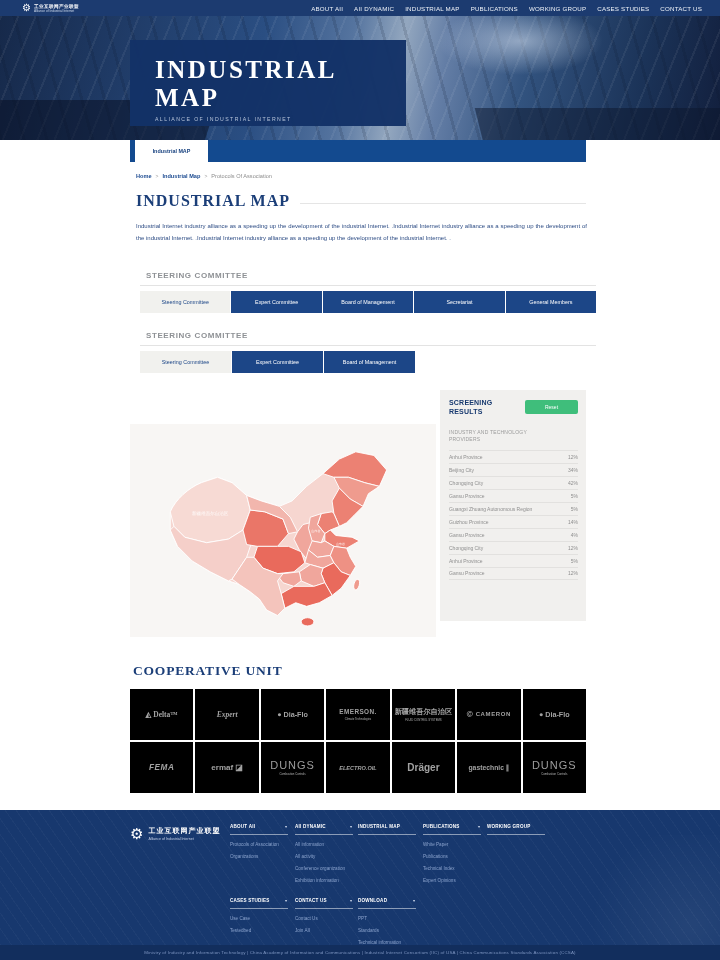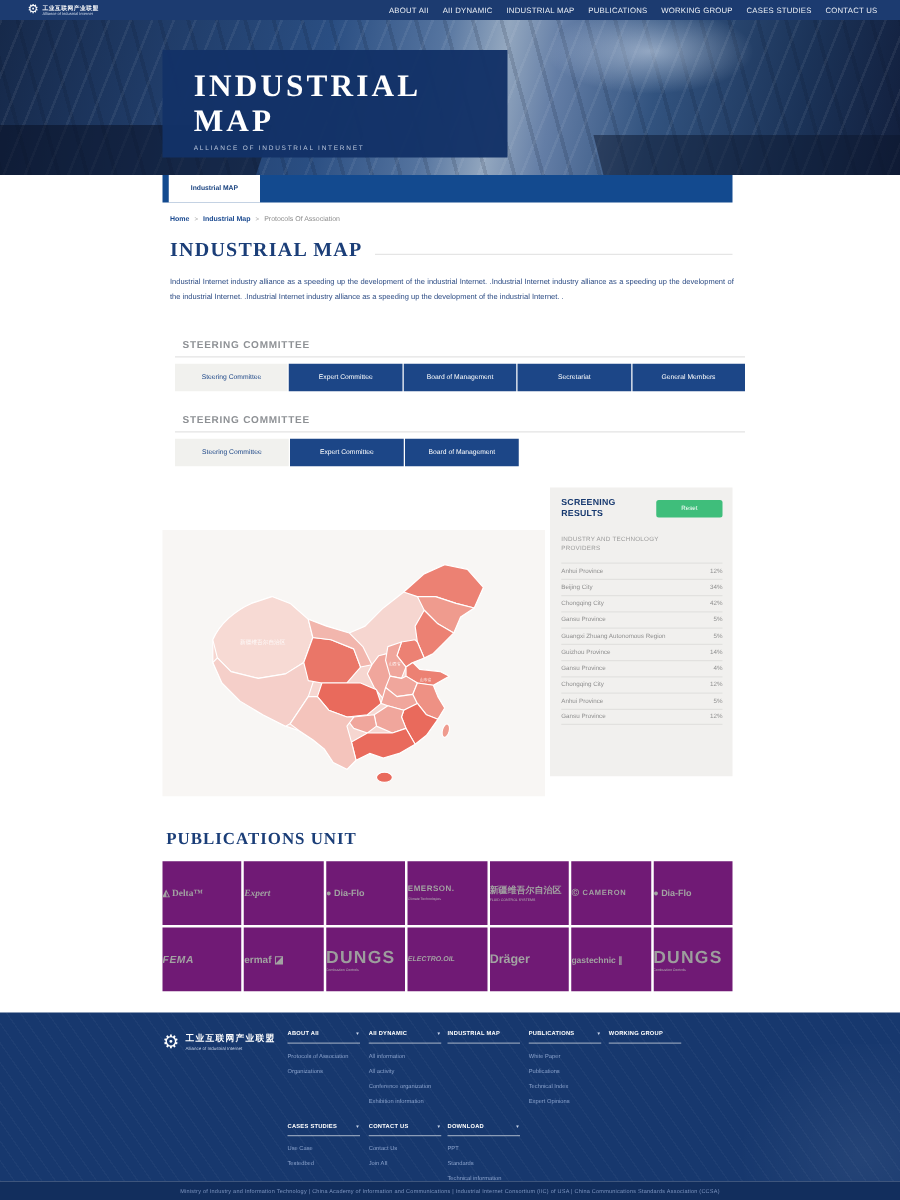--- a/index.html
+++ b/index.html
@@ -62,32 +62,32 @@
   #panel-title{font-size:7px;font-weight:bold;color:#17396f;line-height:8.5px;width:70px;letter-spacing:.2px}
   #reset-btn{position:absolute;top:10px;right:8px;width:53px;height:14px;background:#3fbe7b;color:#fff;font-size:5px;display:flex;align-items:center;justify-content:center;border-radius:2px;cursor:pointer}
   #panel-sub{margin-top:13px;font-size:5px;color:#9b9b9b;line-height:6.8px;letter-spacing:.2px;width:110px}
   #screening-rows{margin-top:7px}
   .srow{height:13px;display:flex;justify-content:space-between;align-items:center;border-top:1px solid #e2e1df;font-size:5px;color:#8f8f8f}
   .srow:last-child{border-bottom:1px solid #e2e1df}
 
   
   #coop-title{position:absolute;top:663px;left:133px;font-family:"Liberation Serif",serif;font-size:13.5px;font-weight:bold;color:#1b3e78;letter-spacing:.8px}
   #coop-grid{position:absolute;top:689px;left:130px;width:456px;display:grid;grid-template-columns:repeat(7,1fr);gap:2px}
-  .logo-cell{height:51px;background:#701a75;display:flex;flex-direction:column;justify-content:center;color:#a2a2a2;overflow:hidden}
+  .logo-cell{height:51px;background:#000000;display:flex;flex-direction:column;align-items:center;justify-content:center;color:#a2a2a2;overflow:hidden}
   .logo-main{font-size:7px;font-weight:bold;white-space:nowrap}
   .logo-sub{font-size:2.8px;margin-top:1.5px;color:#b5b5b5;white-space:nowrap}
   .lg-delta .logo-main{font-family:"Liberation Serif",serif;font-size:7.5px}
   .lg-danfoss .logo-main{font-family:"Liberation Serif",serif;font-style:italic;font-size:7.5px}
   .lg-diaflo .logo-main{font-size:7.2px}
   .lg-emerson .logo-main{font-size:6.4px;letter-spacing:.4px}
   .lg-burkert .logo-main{font-size:7.2px}
   .lg-cameron .logo-main{font-size:6px;letter-spacing:.6px}
   .lg-ermaf .logo-main{font-size:8px}
   .lg-fema .logo-main{font-style:italic;font-size:8.2px;letter-spacing:.5px}
-  .lg-dungs .logo-main{font-weight:bold;font-size:14px;letter-spacing:1px;color:#9d9d9d}
+  .lg-dungs .logo-main{font-weight:normal;font-size:11px;letter-spacing:1px;color:#9d9d9d}
   .lg-electrooil .logo-main{font-style:italic;font-size:5.6px}
   .lg-draeger .logo-main{font-size:10px}
   .lg-gastechnic .logo-main{font-size:6.8px}
 
   
   #footer{position:absolute;top:810px;left:0;width:720px;height:135px;background:#17386e;overflow:hidden}
   #footer .pattern{position:absolute;inset:0;background:repeating-linear-gradient(55deg,rgba(255,255,255,.03) 0 1px,transparent 1px 9px)}
   #footer .swirl{position:absolute;right:-30px;bottom:-40px;width:200px;height:150px;background:radial-gradient(circle at 70% 60%,rgba(255,255,255,.06),transparent 60%)}
   #f-logo{position:absolute;left:130px;top:16px;display:flex;gap:5px;align-items:center}
   #f-logo .gear{font-size:15px;color:#fff;line-height:15px}
@@ -244,21 +244,21 @@
         <span>Anhui Province</span>
         <span>5%</span>
       </div>
       <div class="srow">
         <span>Gansu Province</span>
         <span>12%</span>
       </div>
     </div>
 </div>
 
-<div id="coop-title">PUBLICATIONS UNIT</div>
+<div id="coop-title">COOPERATIVE UNIT</div>
 <div id="coop-grid">
     <div class="logo-cell lg-delta">
       <div class="logo-main">◭ Delta™</div>
     </div>
     <div class="logo-cell lg-danfoss">
       <div class="logo-main">Expert</div>
     </div>
     <div class="logo-cell lg-diaflo">
       <div class="logo-main">● Dia-Flo</div>
     </div>

